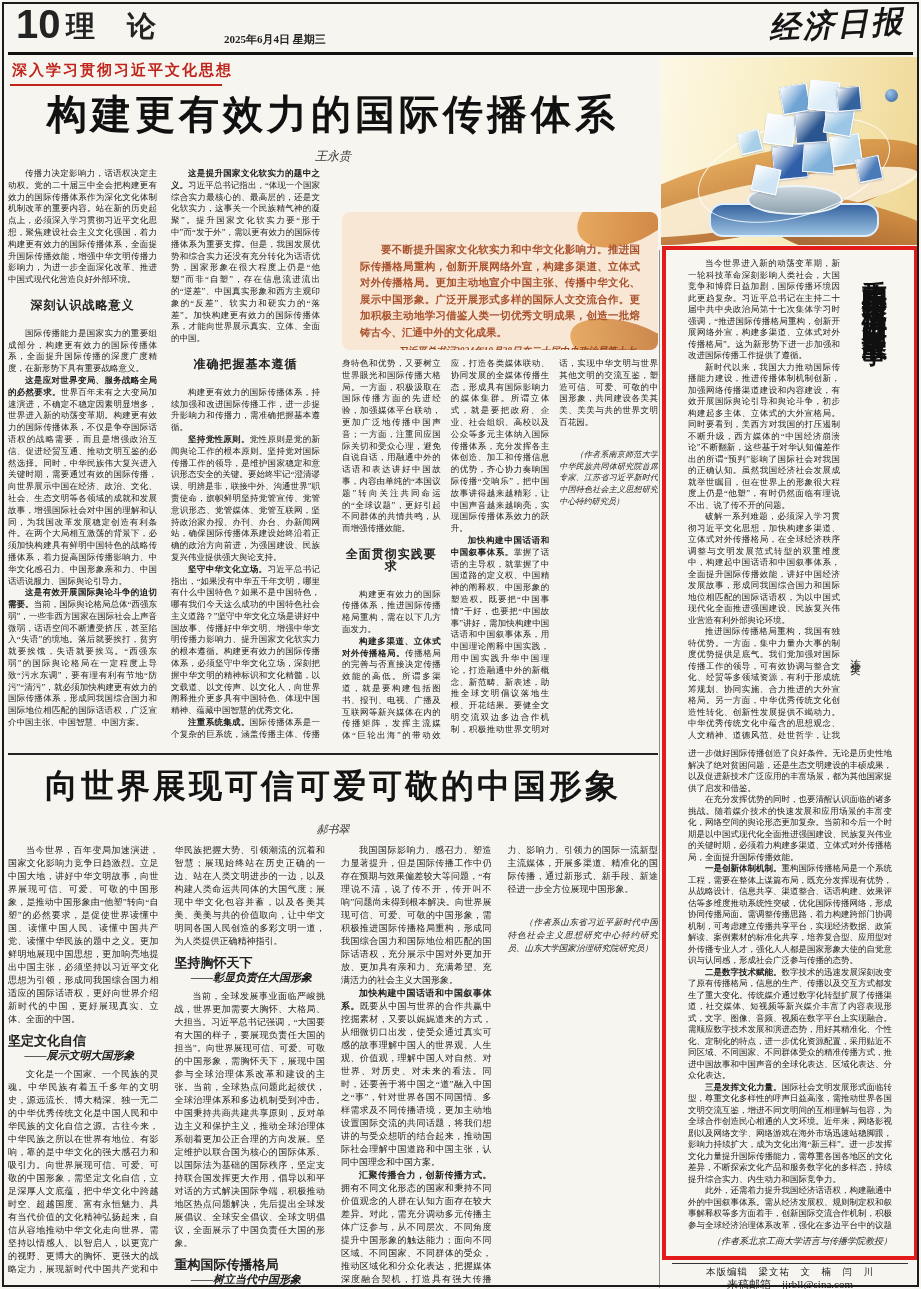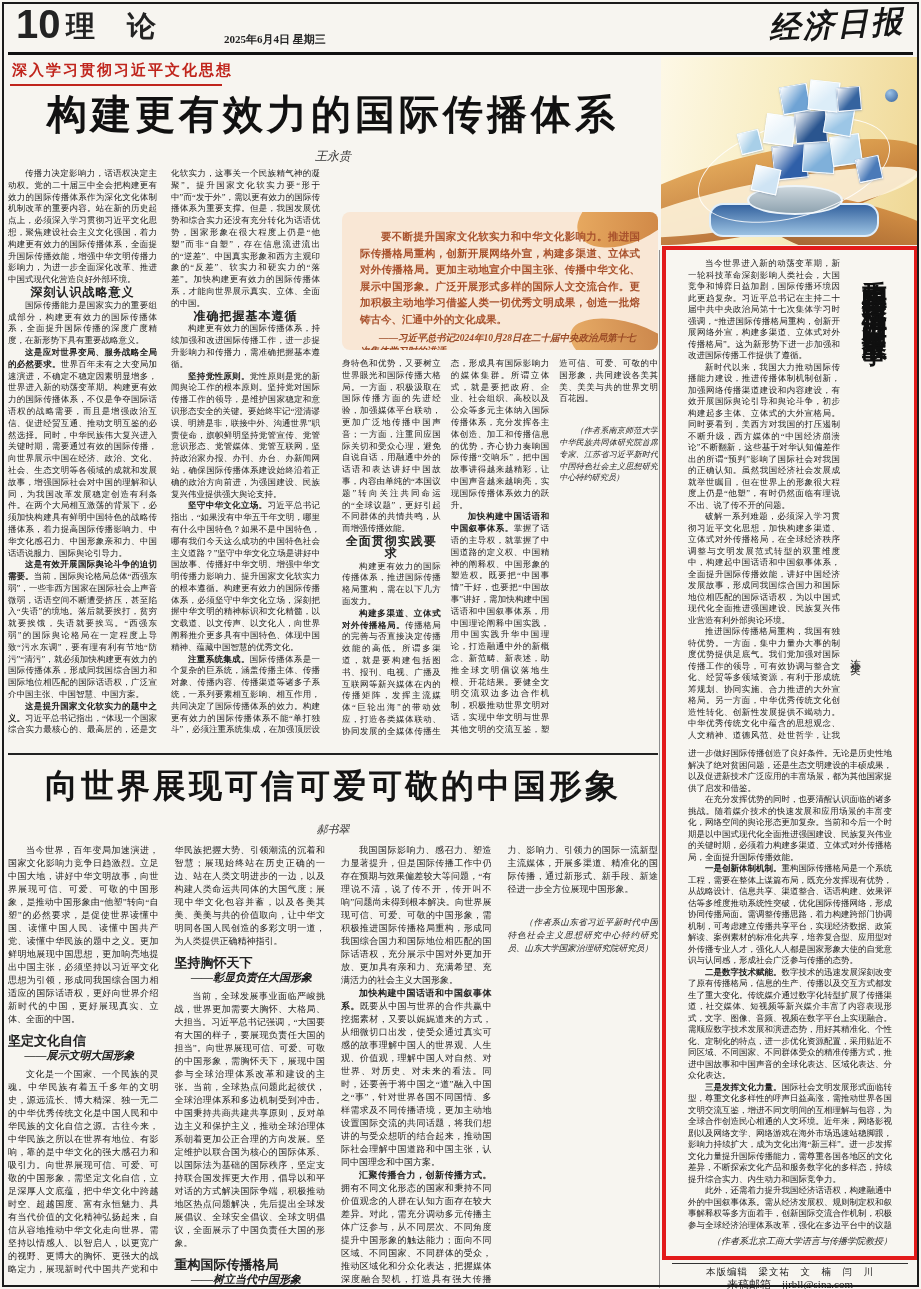--- a/index.html
+++ b/index.html
@@ -28,29 +28,29 @@
   .rule-mid{left:8px;top:753px;width:650px;height:2px;background:#222;}
 
   
   .cols{text-align:justify;overflow:hidden;column-fill:auto;}
   .a1l{left:8px;top:168px;width:312px;height:576px;column-count:2;column-gap:14px;font-size:8.5px;line-height:11.8px;}
   .a1r{left:342px;top:358px;width:316px;height:386px;column-count:3;column-gap:10px;font-size:8.5px;line-height:11.8px;}
   .a2b{left:8px;top:844px;width:650px;height:444px;column-count:4;column-gap:16px;font-size:9px;line-height:13px;}
   .a-p{margin:0;text-indent:2em;}
   .a-p.cont{text-indent:0;}
   .a-p b{font-family:"Liberation Sans",sans-serif;font-weight:700;}
-  .a-sub{font-family:Liberation Serif, serif;font-weight:900;font-size:12px;text-align:center;margin:1px 0;letter-spacing:1px;}
+  .a-sub{font-family:Liberation Mono, monospace;font-weight:900;font-size:12px;text-align:center;margin:15px 0;letter-spacing:1px;}
   .a2-sub{margin:8px 0 6px;}
   .a2-sub1{font-family:"Liberation Sans",sans-serif;font-weight:900;font-size:13px;}
   .a2-sub2{font-style:italic;font-weight:700;font-size:11px;text-indent:1.5em;margin-top:2px;}
   .credit-p{margin:20px 0 0;text-indent:2em;font-style:italic;font-size:0.95em;}
 
   
   .quotebox{left:342px;top:212px;width:316px;height:138px;background:#f9e7d5;border-radius:8px;
-            padding:17px 18px 10px;box-sizing:border-box;overflow:hidden;z-index:3;}
+            padding:30px 18px 10px;box-sizing:border-box;overflow:hidden;z-index:3;}
   .quotebox .deco1{position:absolute;right:-26px;top:-30px;width:110px;height:60px;border-radius:50%;
             background:linear-gradient(120deg,#e7a34f,#c06a23);transform:rotate(-24deg);opacity:.85;}
   .quotebox .deco2{position:absolute;right:-30px;bottom:-28px;width:120px;height:55px;border-radius:50%;
             background:linear-gradient(60deg,#e7a34f,#b55f1e);transform:rotate(18deg);opacity:.8;}
   .quote-text{position:relative;font-size:10.5px;line-height:16.5px;color:#a8512c;text-align:justify;text-indent:2em;font-weight:700;z-index:2;}
   .quote-attr{position:relative;font-size:9.5px;line-height:13px;color:#9a4a26;font-style:italic;margin-top:4px;text-indent:2em;font-weight:700;z-index:2;}
 
   
   .art{left:661px;top:57px;width:257px;height:188px;overflow:hidden;
        background:linear-gradient(100deg,#fdf8e6 0%,#f8edc2 45%,#efd794 100%);}

